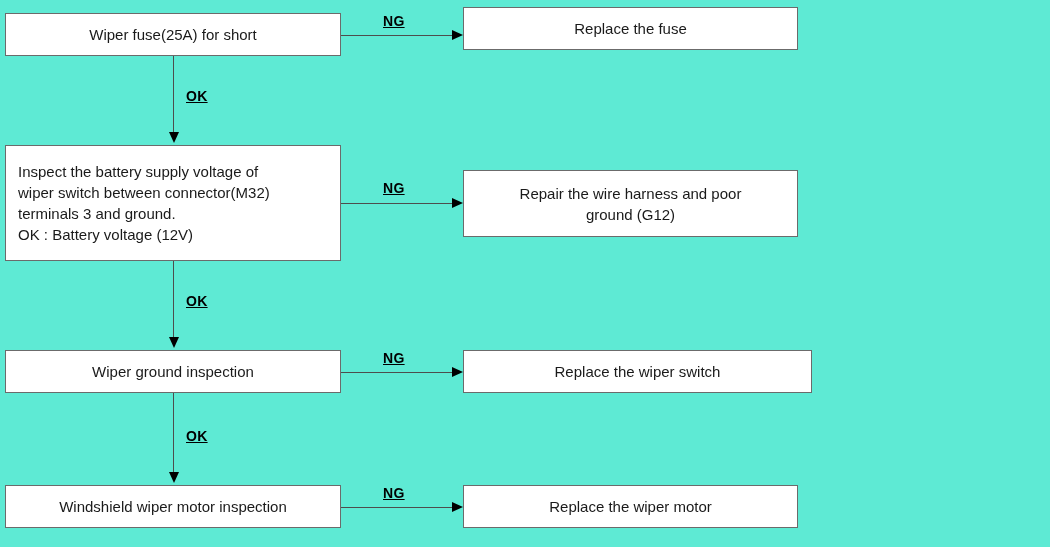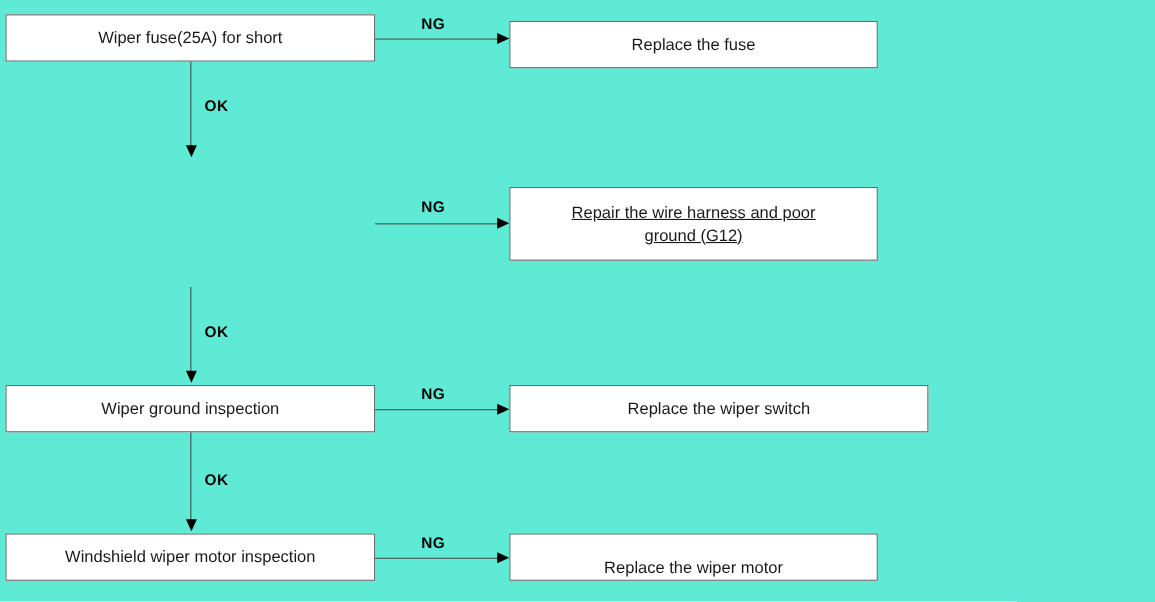--- a/index.html
+++ b/index.html
@@ -83,78 +83,85 @@
   }
 
   
   .edge-label {
     position: absolute;
     font-size: 14px;
     font-weight: bold;
     color: #000000;
     letter-spacing: 0.3px;
     white-space: nowrap;
+    text-decoration: underline;
   }
 </style>
 </head>
 <body>
 
 <div id="flowchart">
 
   <div class="node center" style="left:5px; top:13px; width:336px; height:43px;">
     <span class="node-text">Wiper fuse(25A) for short</span>
   </div>
 
   <div class="hline" style="left:341px; top:35px; width:115px;"></div>
   <div class="arrow-right" style="left:452px; top:30px;"></div>
   <div class="edge-label" style="left:383px; top:13px;">NG</div>
 
-  <div class="node center" style="left:463px; top:19px; width:335px; height:43px;">
+  <div class="node center" style="left:463px; top:7px; width:335px; height:43px;">
     <span class="node-text">Replace the fuse</span>
   </div>
 
   <div class="vline" style="left:173px; top:56px; height:78px;"></div>
   <div class="arrow-down" style="left:169px; top:132px;"></div>
   <div class="edge-label" style="left:186px; top:88px;">OK</div>
 
+  <div class="node left" style="left:5px; top:145px; width:336px; height:116px;">
+    <span class="node-text">Inspect the battery supply voltage of
+wiper switch between connector(M32)
+terminals 3 and ground.
+OK : Battery voltage (12V)</span>
+  </div>
 
   <div class="hline" style="left:341px; top:203px; width:115px;"></div>
   <div class="arrow-right" style="left:452px; top:198px;"></div>
   <div class="edge-label" style="left:383px; top:180px;">NG</div>
 
-  <div class="node center" style="left:463px; top:170px; width:335px; height:67px;text-decoration:underline;">
+  <div class="node center" style="left:463px; top:170px; width:335px; height:67px;">
     <span class="node-text">Repair the wire harness and poor
 ground (G12)</span>
   </div>
 
   <div class="vline" style="left:173px; top:261px; height:78px;"></div>
   <div class="arrow-down" style="left:169px; top:337px;"></div>
   <div class="edge-label" style="left:186px; top:293px;">OK</div>
 
   <div class="node center" style="left:5px; top:350px; width:336px; height:43px;">
     <span class="node-text">Wiper ground inspection</span>
   </div>
 
   <div class="hline" style="left:341px; top:372px; width:115px;"></div>
   <div class="arrow-right" style="left:452px; top:367px;"></div>
   <div class="edge-label" style="left:383px; top:350px;">NG</div>
 
-  <div class="node center" style="left:463px; top:350px; width:381px; height:43px;">
+  <div class="node center" style="left:463px; top:350px; width:349px; height:43px;">
     <span class="node-text">Replace the wiper switch</span>
   </div>
 
   <div class="vline" style="left:173px; top:393px; height:80px;"></div>
   <div class="arrow-down" style="left:169px; top:472px;"></div>
   <div class="edge-label" style="left:186px; top:428px;">OK</div>
 
   <div class="node center" style="left:5px; top:485px; width:336px; height:43px;justify-content:flex-end;">
     <span class="node-text">Windshield wiper motor inspection</span>
   </div>
 
   <div class="hline" style="left:341px; top:507px; width:115px;"></div>
   <div class="arrow-right" style="left:452px; top:502px;"></div>
   <div class="edge-label" style="left:383px; top:485px;">NG</div>
 
-  <div class="node center" style="left:463px; top:485px; width:335px; height:43px;align-items:flex-end;">
+  <div class="node center" style="left:463px; top:485px; width:335px; height:43px;">
     <span class="node-text">Replace the wiper motor</span>
   </div>
 
 </div>
 
 </body></html>

